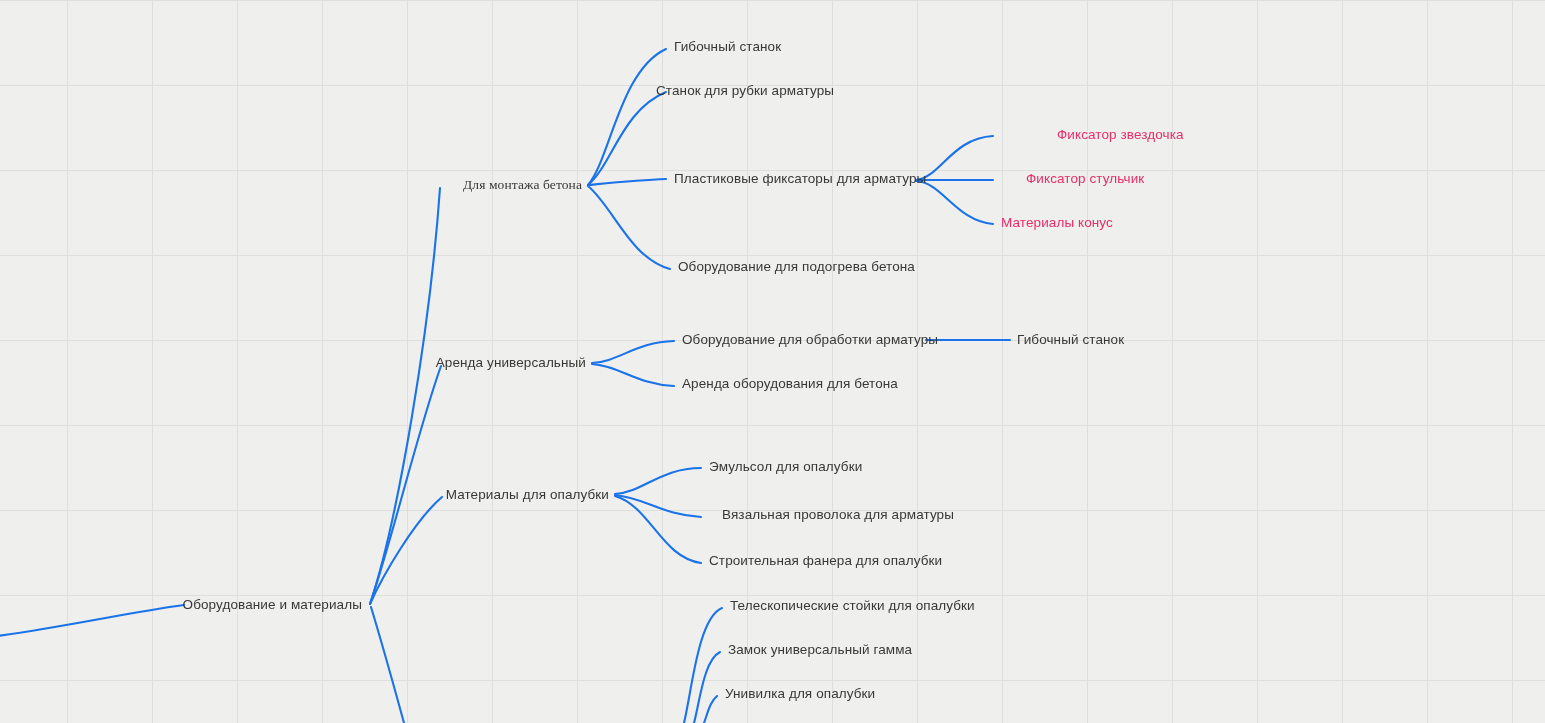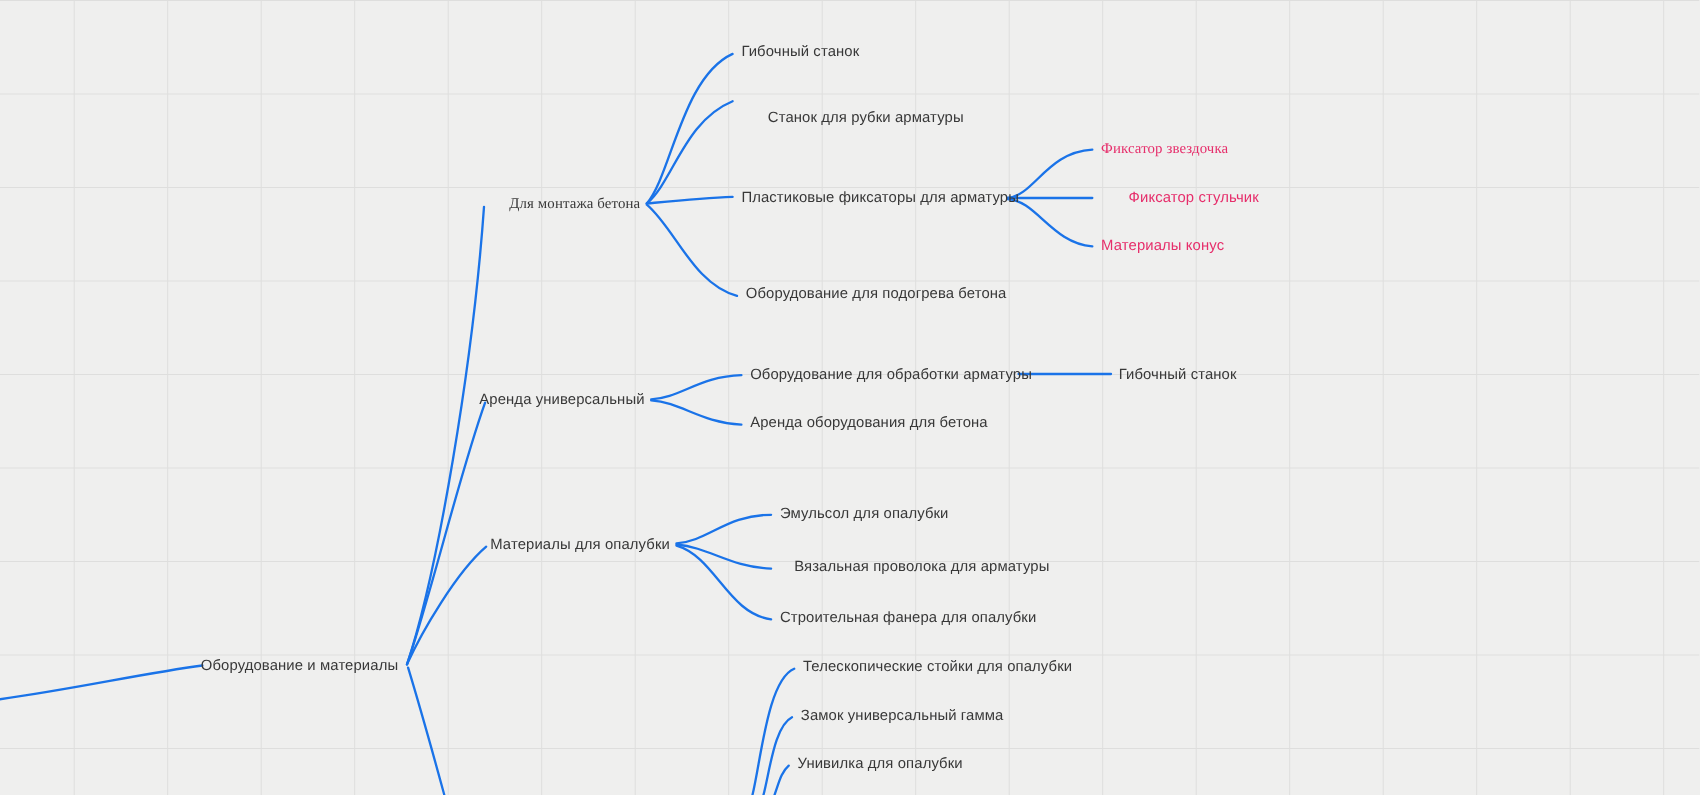--- a/index.html
+++ b/index.html
@@ -79,27 +79,27 @@
         <path d="M 704,723 C 708,712 710,702 717,696"></path>
       </g>
   </svg>
 
   <div id="node-layer">
       <div class="node anchor-right" style="left: 362px; top: 605px;">Оборудование и материалы</div>
       <div class="node anchor-right" style="left: 582px; top: 185px; font-family: Liberation Serif, serif;">Для монтажа бетона</div>
       <div class="node anchor-right" style="left: 586px; top: 363px;">Аренда универсальный</div>
       <div class="node anchor-right" style="left: 609px; top: 495px;">Материалы для опалубки</div>
       <div class="node anchor-left" style="left: 674px; top: 47px;">Гибочный станок</div>
-      <div class="node anchor-left" style="left: 698px; top: 91px; margin-top: 16px;">Станок для рубки арматуры</div>
+      <div class="node anchor-left" style="left: 656px; top: 91px;">Станок для рубки арматуры</div>
       <div class="node anchor-left" style="left: 674px; top: 179px;">Пластиковые фиксаторы для арматуры</div>
       <div class="node anchor-left" style="left: 678px; top: 267px;">Оборудование для подогрева бетона</div>
       <div class="node anchor-left" style="left: 682px; top: 340px;">Оборудование для обработки арматуры</div>
       <div class="node anchor-left" style="left: 682px; top: 384px;">Аренда оборудования для бетона</div>
       <div class="node anchor-left" style="left: 1017px; top: 340px;">Гибочный станок</div>
-      <div class="node anchor-left accent" style="left: 1001px; top: 135px; font-family: Liberation Serif, serif;">Фиксатор звездочка</div>
+      <div class="node anchor-left accent" style="left: 1057px; top: 135px;">Фиксатор звездочка</div>
       <div class="node anchor-left accent" style="left: 1026px; top: 179px;">Фиксатор стульчик</div>
       <div class="node anchor-left accent" style="left: 1001px; top: 223px;">Материалы конус</div>
       <div class="node anchor-left" style="left: 709px; top: 467px;">Эмульсол для опалубки</div>
       <div class="node anchor-left" style="left: 709px; top: 515px; margin-left: 13px;">Вязальная проволока для арматуры</div>
       <div class="node anchor-left" style="left: 709px; top: 561px;">Строительная фанера для опалубки</div>
       <div class="node anchor-left" style="left: 730px; top: 606px;">Телескопические стойки для опалубки</div>
       <div class="node anchor-left" style="left: 728px; top: 650px;">Замок универсальный гамма</div>
       <div class="node anchor-left" style="left: 725px; top: 694px;">Унивилка для опалубки</div>
     </div>
 

